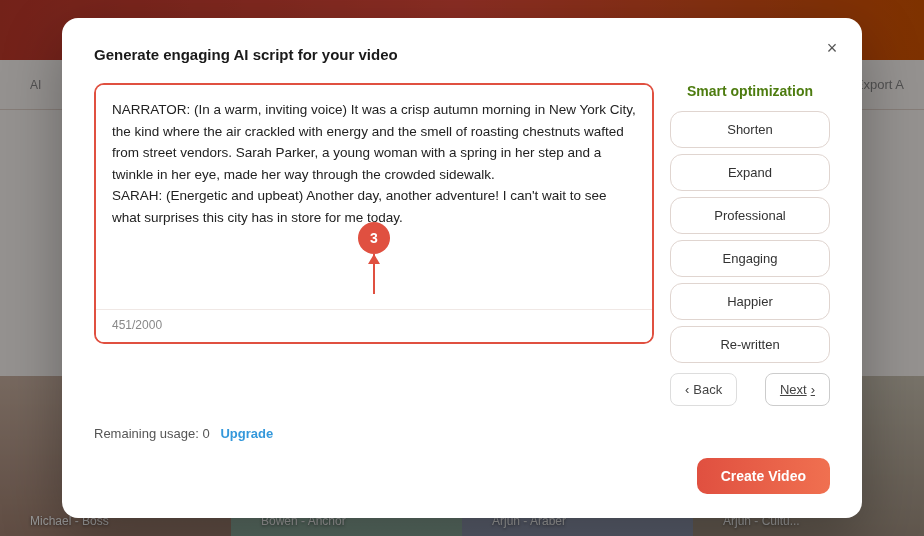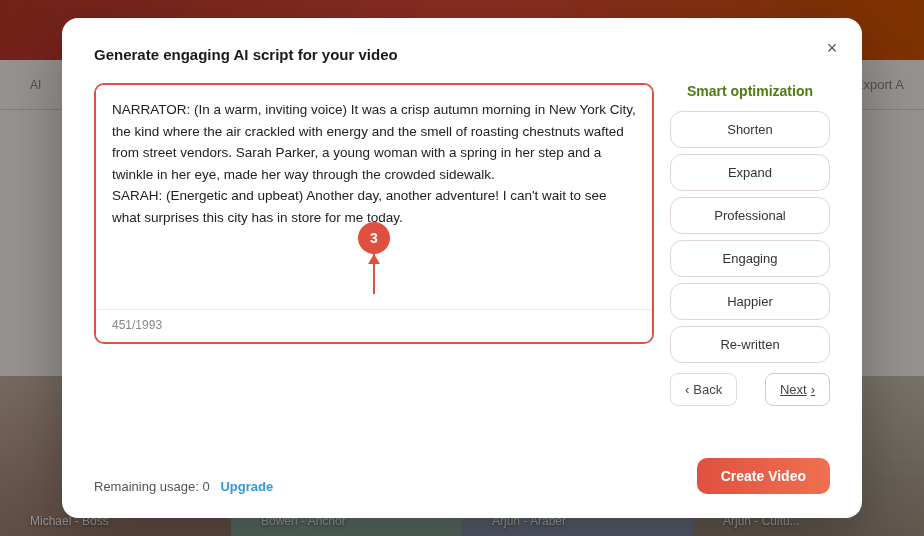--- a/index.html
+++ b/index.html
@@ -237,21 +237,21 @@
 
     .nav-btn.next-btn {
       background: white;
       border-color: #ccc;
       text-decoration: underline;
     }
 
     
     .modal-footer {
       display: flex;
-      align-items: flex-end;
+      align-items: flex-start;
       justify-content: space-between;
       margin-top: 20px;
     }
 
     .remaining-usage {
       font-size: 13px;
       color: #555;
     }
 
     .upgrade-link {
@@ -342,21 +342,21 @@
     <button class="modal-close">×</button>
 
     <div class="modal-title">Generate engaging AI script for your video</div>
 
     <div class="modal-body">
 
       <div class="text-section">
         <div class="script-textarea-wrapper">
           <textarea class="script-textarea" id="script-ta" style="">NARRATOR: (In a warm, inviting voice) It was a crisp autumn morning in New York City, the kind where the air crackled with energy and the smell of roasting chestnuts wafted from street vendors. Sarah Parker, a young woman with a spring in her step and a twinkle in her eye, made her way through the crowded sidewalk.
 SARAH: (Energetic and upbeat) Another day, another adventure! I can't wait to see what surprises this city has in store for me today.</textarea>
-          <div class="char-count">451/1993</div>
+          <div class="char-count">451/2000</div>
         </div>
 
         <div class="annotation">
           <div class="annotation-badge">3</div>
           <div class="annotation-arrow"></div>
         </div>
       </div>
 
       <div class="optimization-panel">
         <div class="optimization-title">Smart optimization</div>

